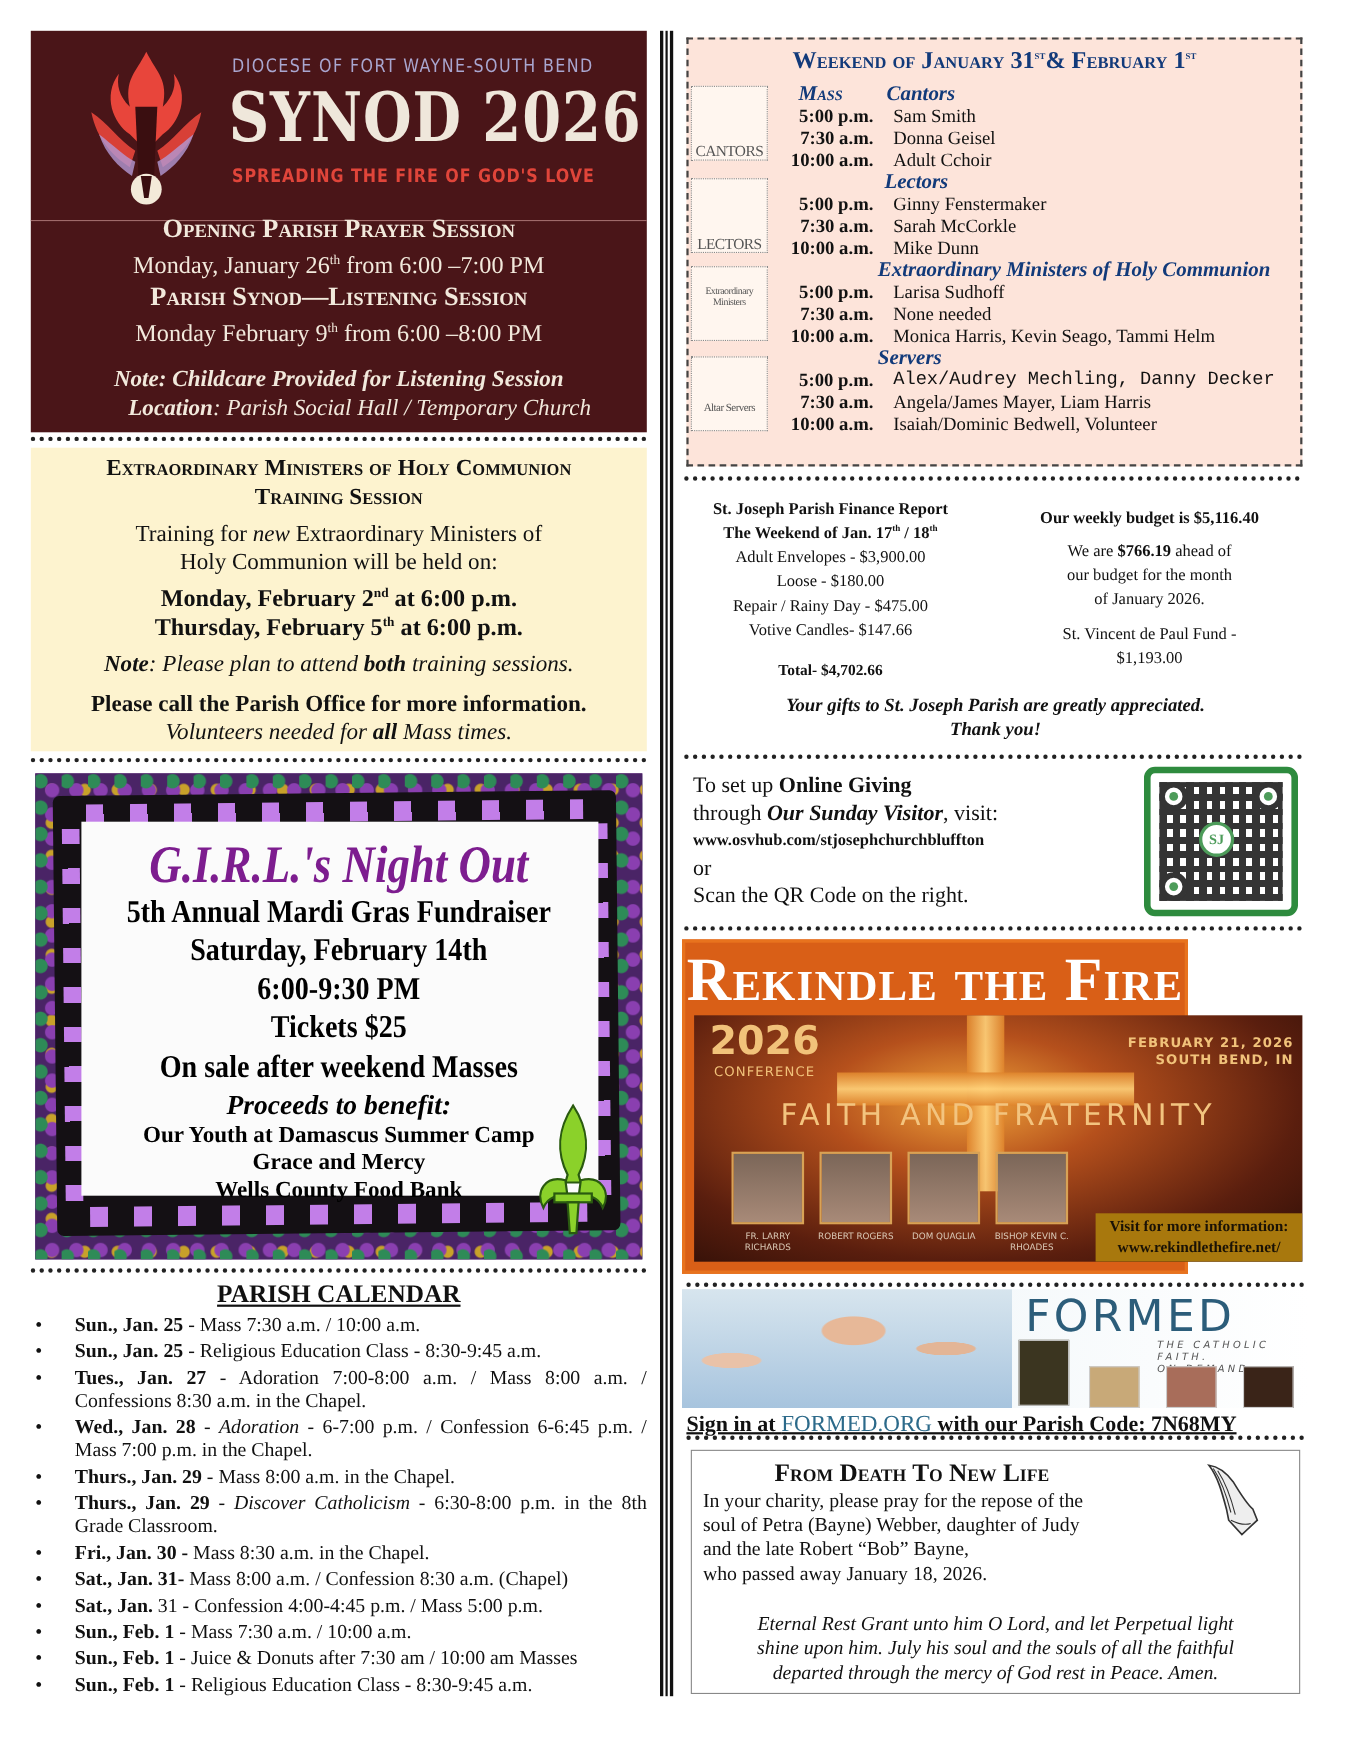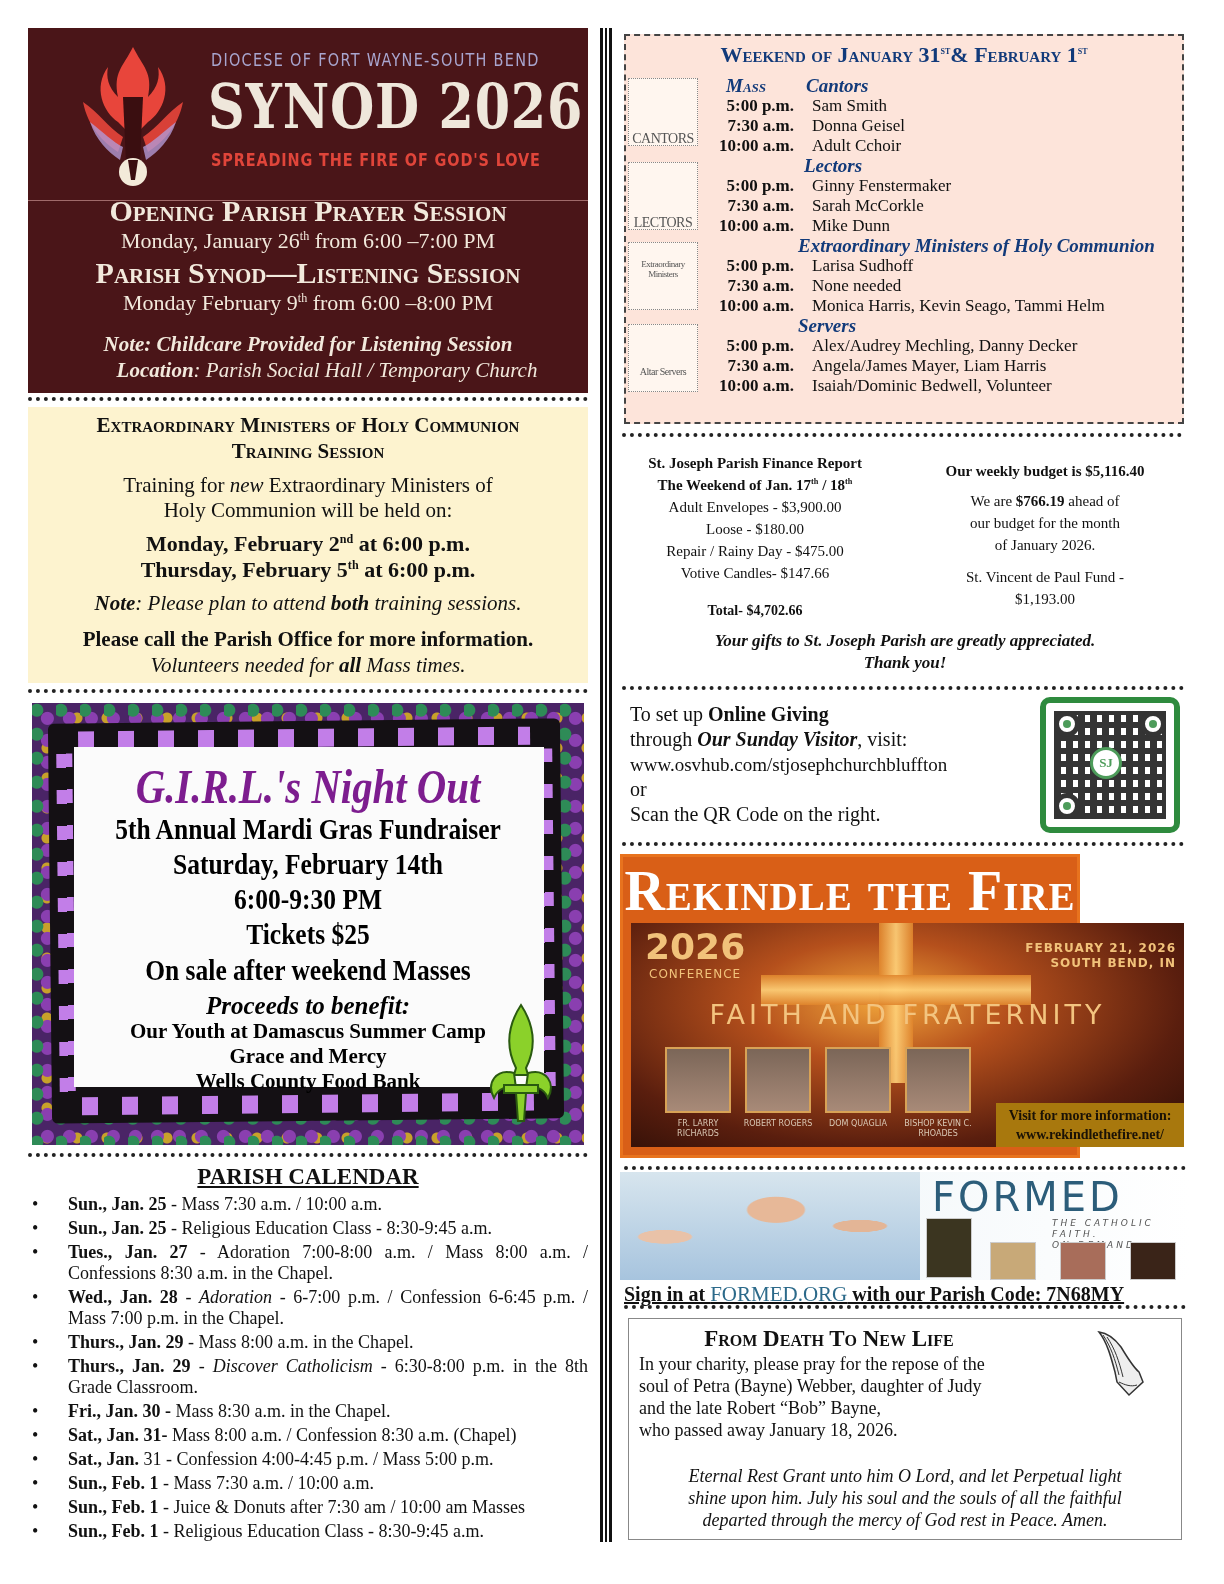--- a/index.html
+++ b/index.html
@@ -13,21 +13,21 @@
   .divider { position: absolute; left: 600px; top: 28px; width: 12px; height: 1514px; }
   .divider span { position: absolute; top: 0; bottom: 0; background: #111; }
 
   
   #synod { left: 28px; top: 28px; width: 560px; height: 365px; background: #4a1518; color: #f2e9dc; }
   #synod .logo { position: absolute; left: 50px; top: 14px; width: 110px; height: 150px; }
   #synod .diocese { position: absolute; left: 183px; top: 22px; font-family: "DejaVu Sans", sans-serif; font-size: 17px; letter-spacing: 1.5px; color: #a9a6cf; transform: scaleX(0.85); transform-origin: left; white-space: nowrap; }
   #synod .syn-title { position: absolute; left: 180px; top: 42px; font-family: "DejaVu Serif", serif; font-weight: bold; font-size: 62px; color: #efe7db; transform: scaleX(0.82); transform-origin: left; white-space: nowrap; letter-spacing: 1px; }
   #synod .tagline { position: absolute; left: 183px; top: 122px; font-family: "DejaVu Sans", sans-serif; font-weight: bold; font-size: 17px; color: #e0453a; letter-spacing: 1px; transform: scaleX(0.85); transform-origin: left; white-space: nowrap; }
   #synod .rule { position: absolute; left: 0; right: 0; top: 172px; border-top: 1px solid #a06a6a; }
-  #synod .h { position: absolute; left: 0; right: 0; text-align: center; font-weight: bold; font-variant: small-caps; font-size: 30px; line-height: 1; }
+  #synod .h { position: absolute; left: 0; right: 0; text-align: center; font-weight: bold; font-variant: small-caps; font-size: 24px; line-height: 1; }
   #synod .d { position: absolute; left: 0; right: 0; text-align: center; font-size: 22px; line-height: 1; }
   #synod .n { position: absolute; left: 0; right: 0; text-align: center; font-size: 21px; font-style: italic; line-height: 1; }
   sup { font-size: 0.55em; vertical-align: super; line-height: 0; }
 
   
   #emhc { left: 28px; top: 407px; width: 560px; height: 276px; background: #fdf3cf; }
   #emhc .t1 { position: absolute; left: 0; right: 0; text-align: center; font-weight: bold; font-variant: small-caps; font-size: 21px; line-height: 1; }
   #emhc .p { position: absolute; left: 0; right: 0; text-align: center; font-size: 21px; line-height: 1.2; }
   #emhc .b { font-weight: bold; font-size: 22px; }
 
@@ -246,21 +246,21 @@
   <div class="row" style="left:82px;top:141px;"><span class="tm" style="width:86px;">5:00 p.m.</span><span class="nm" style="left:104px;">Ginny Fenstermaker</span></div>
   <div class="row" style="left:82px;top:161px;"><span class="tm" style="width:86px;">7:30 a.m.</span><span class="nm" style="left:104px;">Sarah McCorkle</span></div>
   <div class="row" style="left:82px;top:181px;"><span class="tm" style="width:86px;">10:00 a.m.</span><span class="nm" style="left:104px;">Mike Dunn</span></div>
 
   <div class="hdr" style="left:172px;top:200px;">Extraordinary Ministers of Holy Communion</div>
   <div class="row" style="left:82px;top:221px;"><span class="tm" style="width:86px;">5:00  p.m.</span><span class="nm" style="left:104px;">Larisa Sudhoff</span></div>
   <div class="row" style="left:82px;top:241px;"><span class="tm" style="width:86px;">7:30  a.m.</span><span class="nm" style="left:104px;">None needed</span></div>
   <div class="row" style="left:82px;top:261px;"><span class="tm" style="width:86px;">10:00  a.m.</span><span class="nm" style="left:104px;">Monica Harris, Kevin Seago, Tammi Helm</span></div>
 
   <div class="hdr" style="left:172px;top:280px;">Servers</div>
-  <div class="row" style="left:82px;top:301px;"><span class="tm" style="width:86px;">5:00  p.m.</span><span class="nm" style="left:104px;">Alex/Audrey Mechling, Danny Decker</span></div>
+  <div class="row" style="left:82px;top:301px;"><span class="tm" style="width:86px;">5:00  p.m.</span><span class="nm" style="left:104px;font-family:Liberation Mono, monospace;">Alex/Audrey Mechling, Danny Decker</span></div>
   <div class="row" style="left:82px;top:321px;"><span class="tm" style="width:86px;">7:30  a.m.</span><span class="nm" style="left:104px;">Angela/James Mayer, Liam Harris</span></div>
   <div class="row" style="left:82px;top:341px;"><span class="tm" style="width:86px;">10:00 a.m.</span><span class="nm" style="left:104px;">Isaiah/Dominic Bedwell, Volunteer</span></div>
 </section>
 
 <div class="dotline" style="left:622px;width:560px;top:433px;"></div>
 
 <section id="finance" class="abs">
   <div class="col" style="left:0;width:270px;top:0;">
     <div class="bold">St. Joseph Parish Finance Report</div>
     <div class="bold"><span>The Weekend of Jan. 17</span><sup>th</sup><span> / 18</span><sup>th</sup></div>
@@ -282,21 +282,21 @@
       <div>Your gifts to St. Joseph Parish are greatly appreciated.</div>
       <div>Thank you!</div>
     </div>
 </section>
 
 <div class="dotline" style="left:622px;width:562px;top:686px;"></div>
 
 <section id="giving" class="abs">
   <div><span>To set up </span><b>Online Giving</b></div>
   <div><span>through </span><b><i>Our Sunday Visitor</i></b><span>, visit:</span></div>
-  <div style="font-weight:normal;font-size:19px;white-space:nowrap;">www.osvhub.com/stjosephchurchbluffton</div>
+  <div style="font-weight:bold;font-size:15px;white-space:nowrap;">www.osvhub.com/stjosephchurchbluffton</div>
   <div>or</div>
   <div>Scan the QR Code on the right.</div>
 </section>
 <div id="qr" class="abs">
   <div class="grid">
     <div class="eye" style="left:0;top:0;"></div>
     <div class="eye" style="right:0;top:0;"></div>
     <div class="eye" style="left:0;bottom:0;"></div>
     <div class="sj">SJ</div>
   </div>

